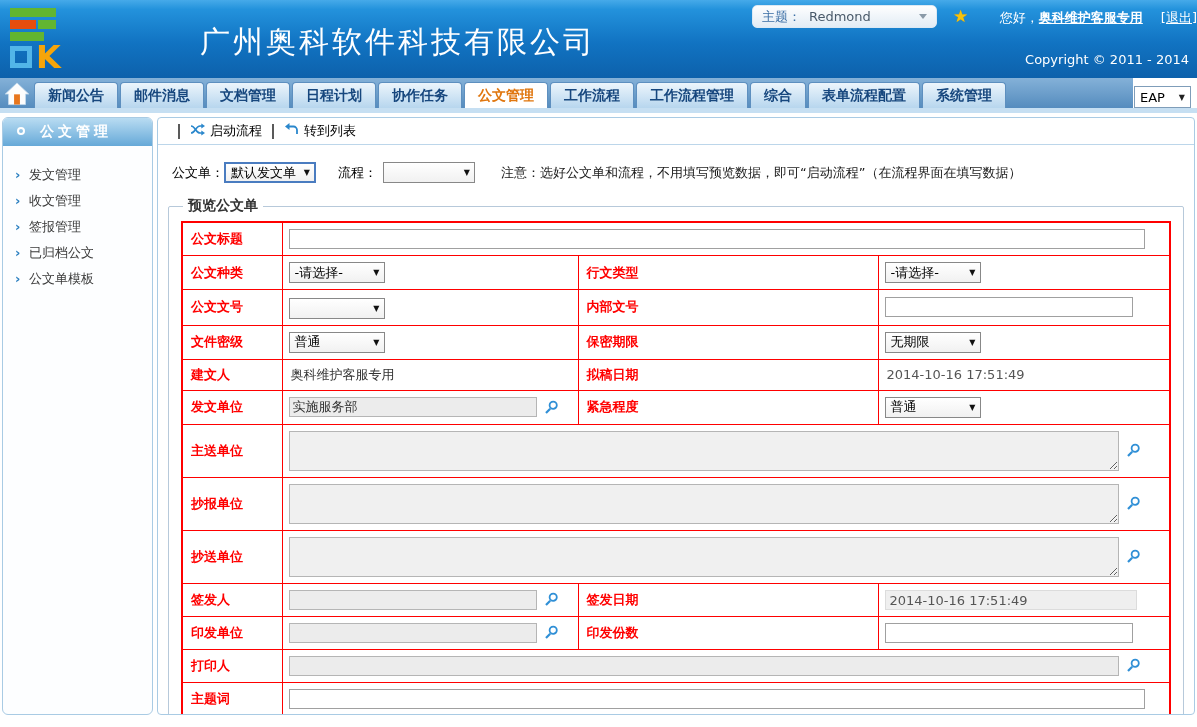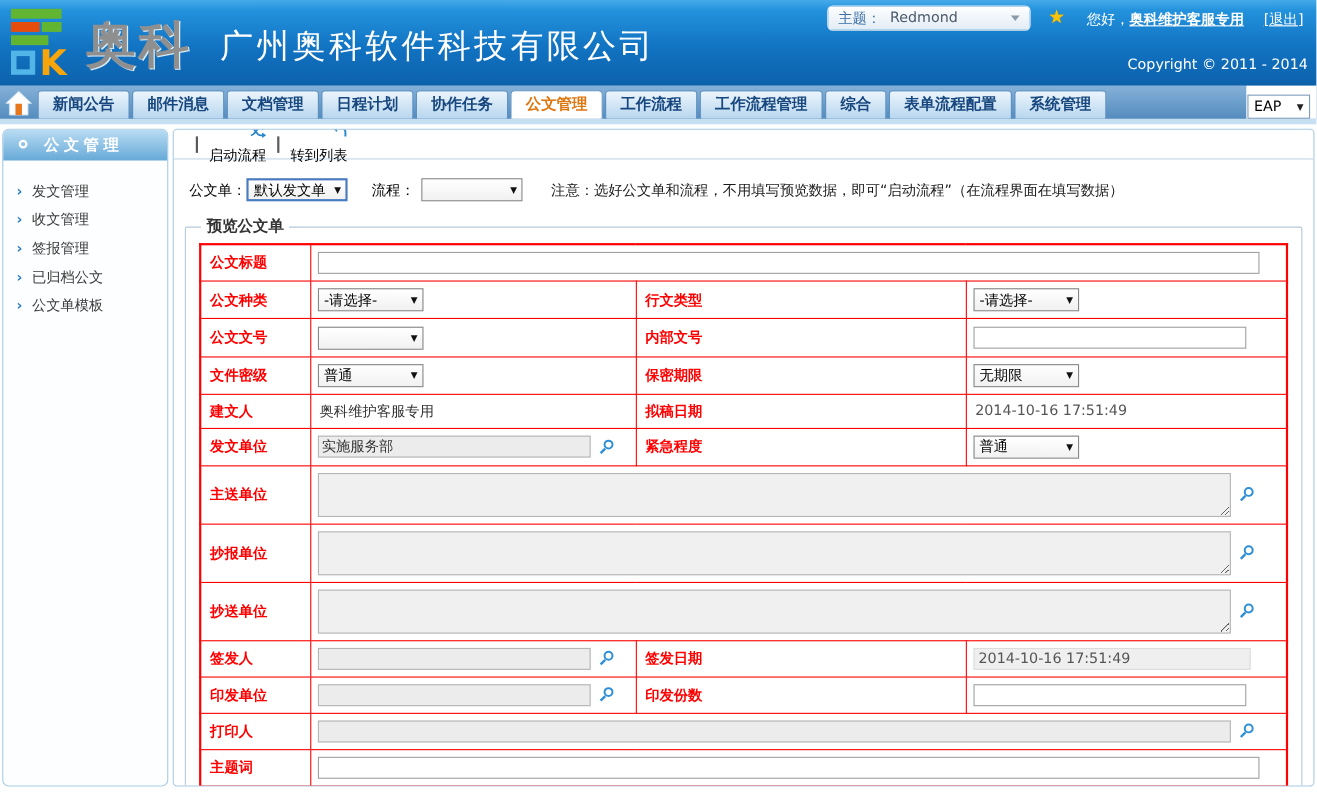--- a/index.html
+++ b/index.html
@@ -23,21 +23,21 @@
   .company { position:absolute; left:200px; top:22px; font-size:30px; color:#fff; letter-spacing:3px; }
   .theme-box { position:absolute; left:752px; top:5px; width:185px; height:23px; border-radius:5px;
     background:linear-gradient(#fefefe,#e2ecf5); border:1px solid #dce9f4;
     display:flex; align-items:center; padding:0 9px; font-size:13px; cursor:default; }
   .theme-label { color:#3a6ea5; margin-right:8px; }
   .theme-value { color:#4a5a6a; }
   .theme-arrow { margin-left:auto; width:0; height:0; border-left:4px solid transparent;
     border-right:4px solid transparent; border-top:5px solid #8a9aa8; }
   .star { position:absolute; left:953px; top:6px; font-size:17px; color:#f7c30d;
     text-shadow:0 0 1px #c98f00; }
-  .greeting { position:absolute; right:12px; top:9px; color:#fff; font-size:13px; }
+  .greeting { position:absolute; right:0; top:9px; color:#fff; font-size:13px; }
   .greeting a { color:#fff; }
   .user-link { font-weight:bold; text-decoration:underline; cursor:pointer; }
   .logout-link { text-decoration:underline; margin-left:18px; cursor:pointer; }
   .copyright { position:absolute; right:8px; top:52px; color:#fff; font-size:13px; }
 
   
   .nav { position:relative; height:30px;
     background:linear-gradient(180deg,#84b1d8,#558cbe); padding-left:34px;
     display:flex; align-items:flex-end; }
   .nav-white-right { position:absolute; right:0; top:0; width:64px; height:30px; background:#fff; }
@@ -67,21 +67,21 @@
     position:relative; cursor:pointer; }
   .side-item .chev { position:absolute; left:12px; top:0; color:#2a7fc0; font-weight:bold; }
 
   .main { position:absolute; left:157px; top:117px; width:1038px; height:598px;
     border:1px solid #a9cbe4; border-radius:4px; background:#fff; overflow:hidden; }
 
   
   .toolbar { height:27px; border-bottom:1px solid #bcd6ea; display:flex; align-items:center;
     padding-left:10px; font-size:13px; color:#000; }
   .tb-sep { width:2px; height:15px; background:#5a5a5a; margin:0 10px; }
-  .tb-btn { display:flex; align-items:flex-end; gap:5px; cursor:pointer;flex-direction:column; }
+  .tb-btn { display:flex; align-items:flex-start; gap:5px; cursor:pointer; }
 
   
   .selector-row { margin:17px 0 0 14px; display:flex; align-items:center; font-size:13px; color:#000; }
   .sel { display:inline-flex; align-items:center; justify-content:space-between; width:96px;
     height:21px; border:1px solid #888; background:linear-gradient(#fff,#f1f1f1);
     padding:0 4px 0 5px; font-size:13px; color:#000; cursor:pointer; }
   .sel .arr { font-size:8px; color:#111; }
   .sel-blue { border:2px solid #4a7cc0; width:92px; }
   .sel-flow { width:92px; margin-left:6px; }
   .lab-gap { margin-left:22px; }
@@ -120,21 +120,20 @@
 
   <div class="topbar">
     <div class="logo-mark">
       <div class="lb1"></div>
         <div class="lb2a"></div>
         <div class="lb2b"></div>
         <div class="lb3"></div>
       <div class="lsq"></div>
       <span class="lk">K</span>
     </div>
-    <div class="logo-text">奥科</div>
     <div class="company">广州奥科软件科技有限公司</div>
 
     <div class="theme-box">
       <span class="theme-label">主题：</span>
       <span class="theme-value">Redmond</span>
       <span class="theme-arrow"></span>
     </div>
     <span class="star">★</span>
 
     <div class="greeting">

